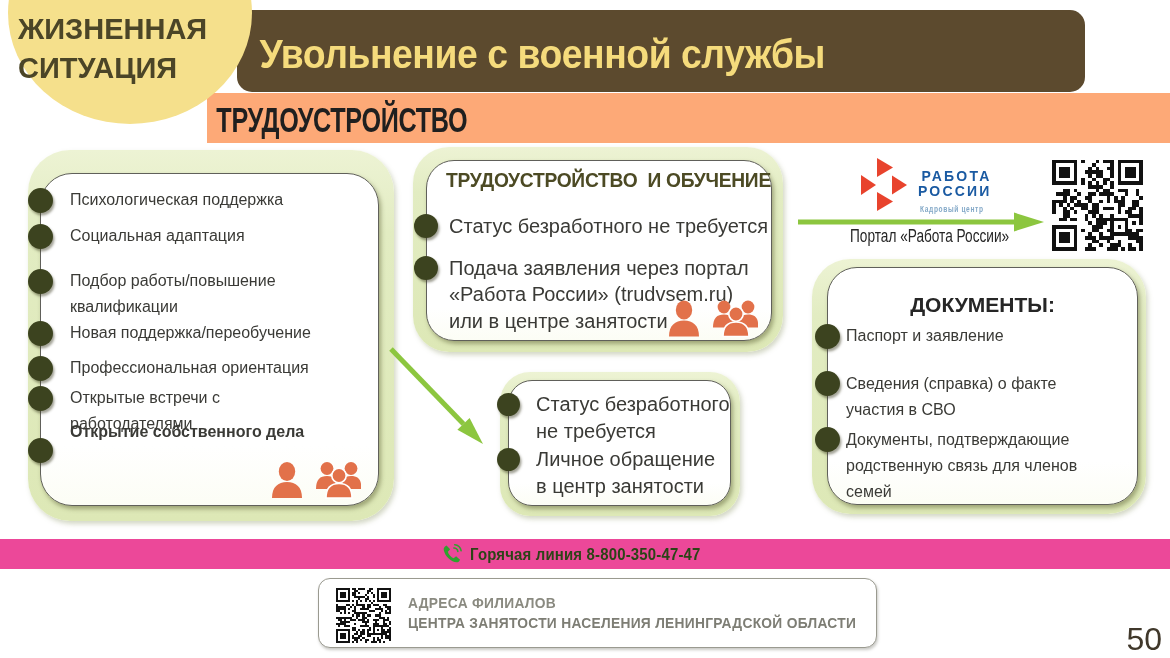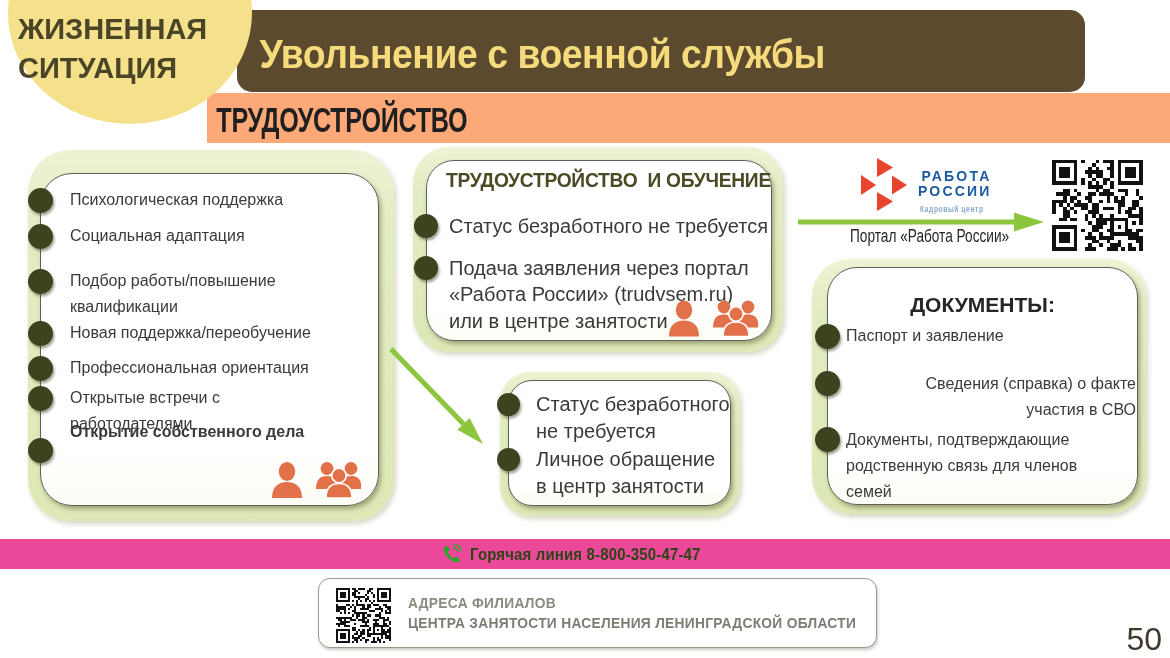--- a/index.html
+++ b/index.html
@@ -180,21 +180,21 @@
 в центр занятости</div>
       <div class="bullet walkin-bullet" style="top: 448px;"></div>
     </div>
 
   <div class="card-outer docs-card-outer"></div>
   <div class="card-inner docs-card-inner"></div>
   <div class="card-title docs-title">ДОКУМЕНТЫ:</div>
   <div id="docs-items">
       <div class="item-text docs-item" style="top: 323px;">Паспорт и заявление</div>
       <div class="bullet docs-bullet" style="top: 323.5px;"></div>
-      <div class="item-text docs-item" style="top: 370.5px; text-align: right;">Сведения (справка) о факте
+      <div class="item-text docs-item" style="top: 370.5px;">Сведения (справка) о факте
 участия в СВО</div>
       <div class="bullet docs-bullet" style="top: 371px;"></div>
       <div class="item-text docs-item" style="top: 426.5px;">Документы, подтверждающие
 родственную связь для членов
 семей</div>
       <div class="bullet docs-bullet" style="top: 427px;"></div>
     </div>
 
   <svg class="logo-mark" viewBox="0 0 47 53">
     <g fill="#e8432d">

